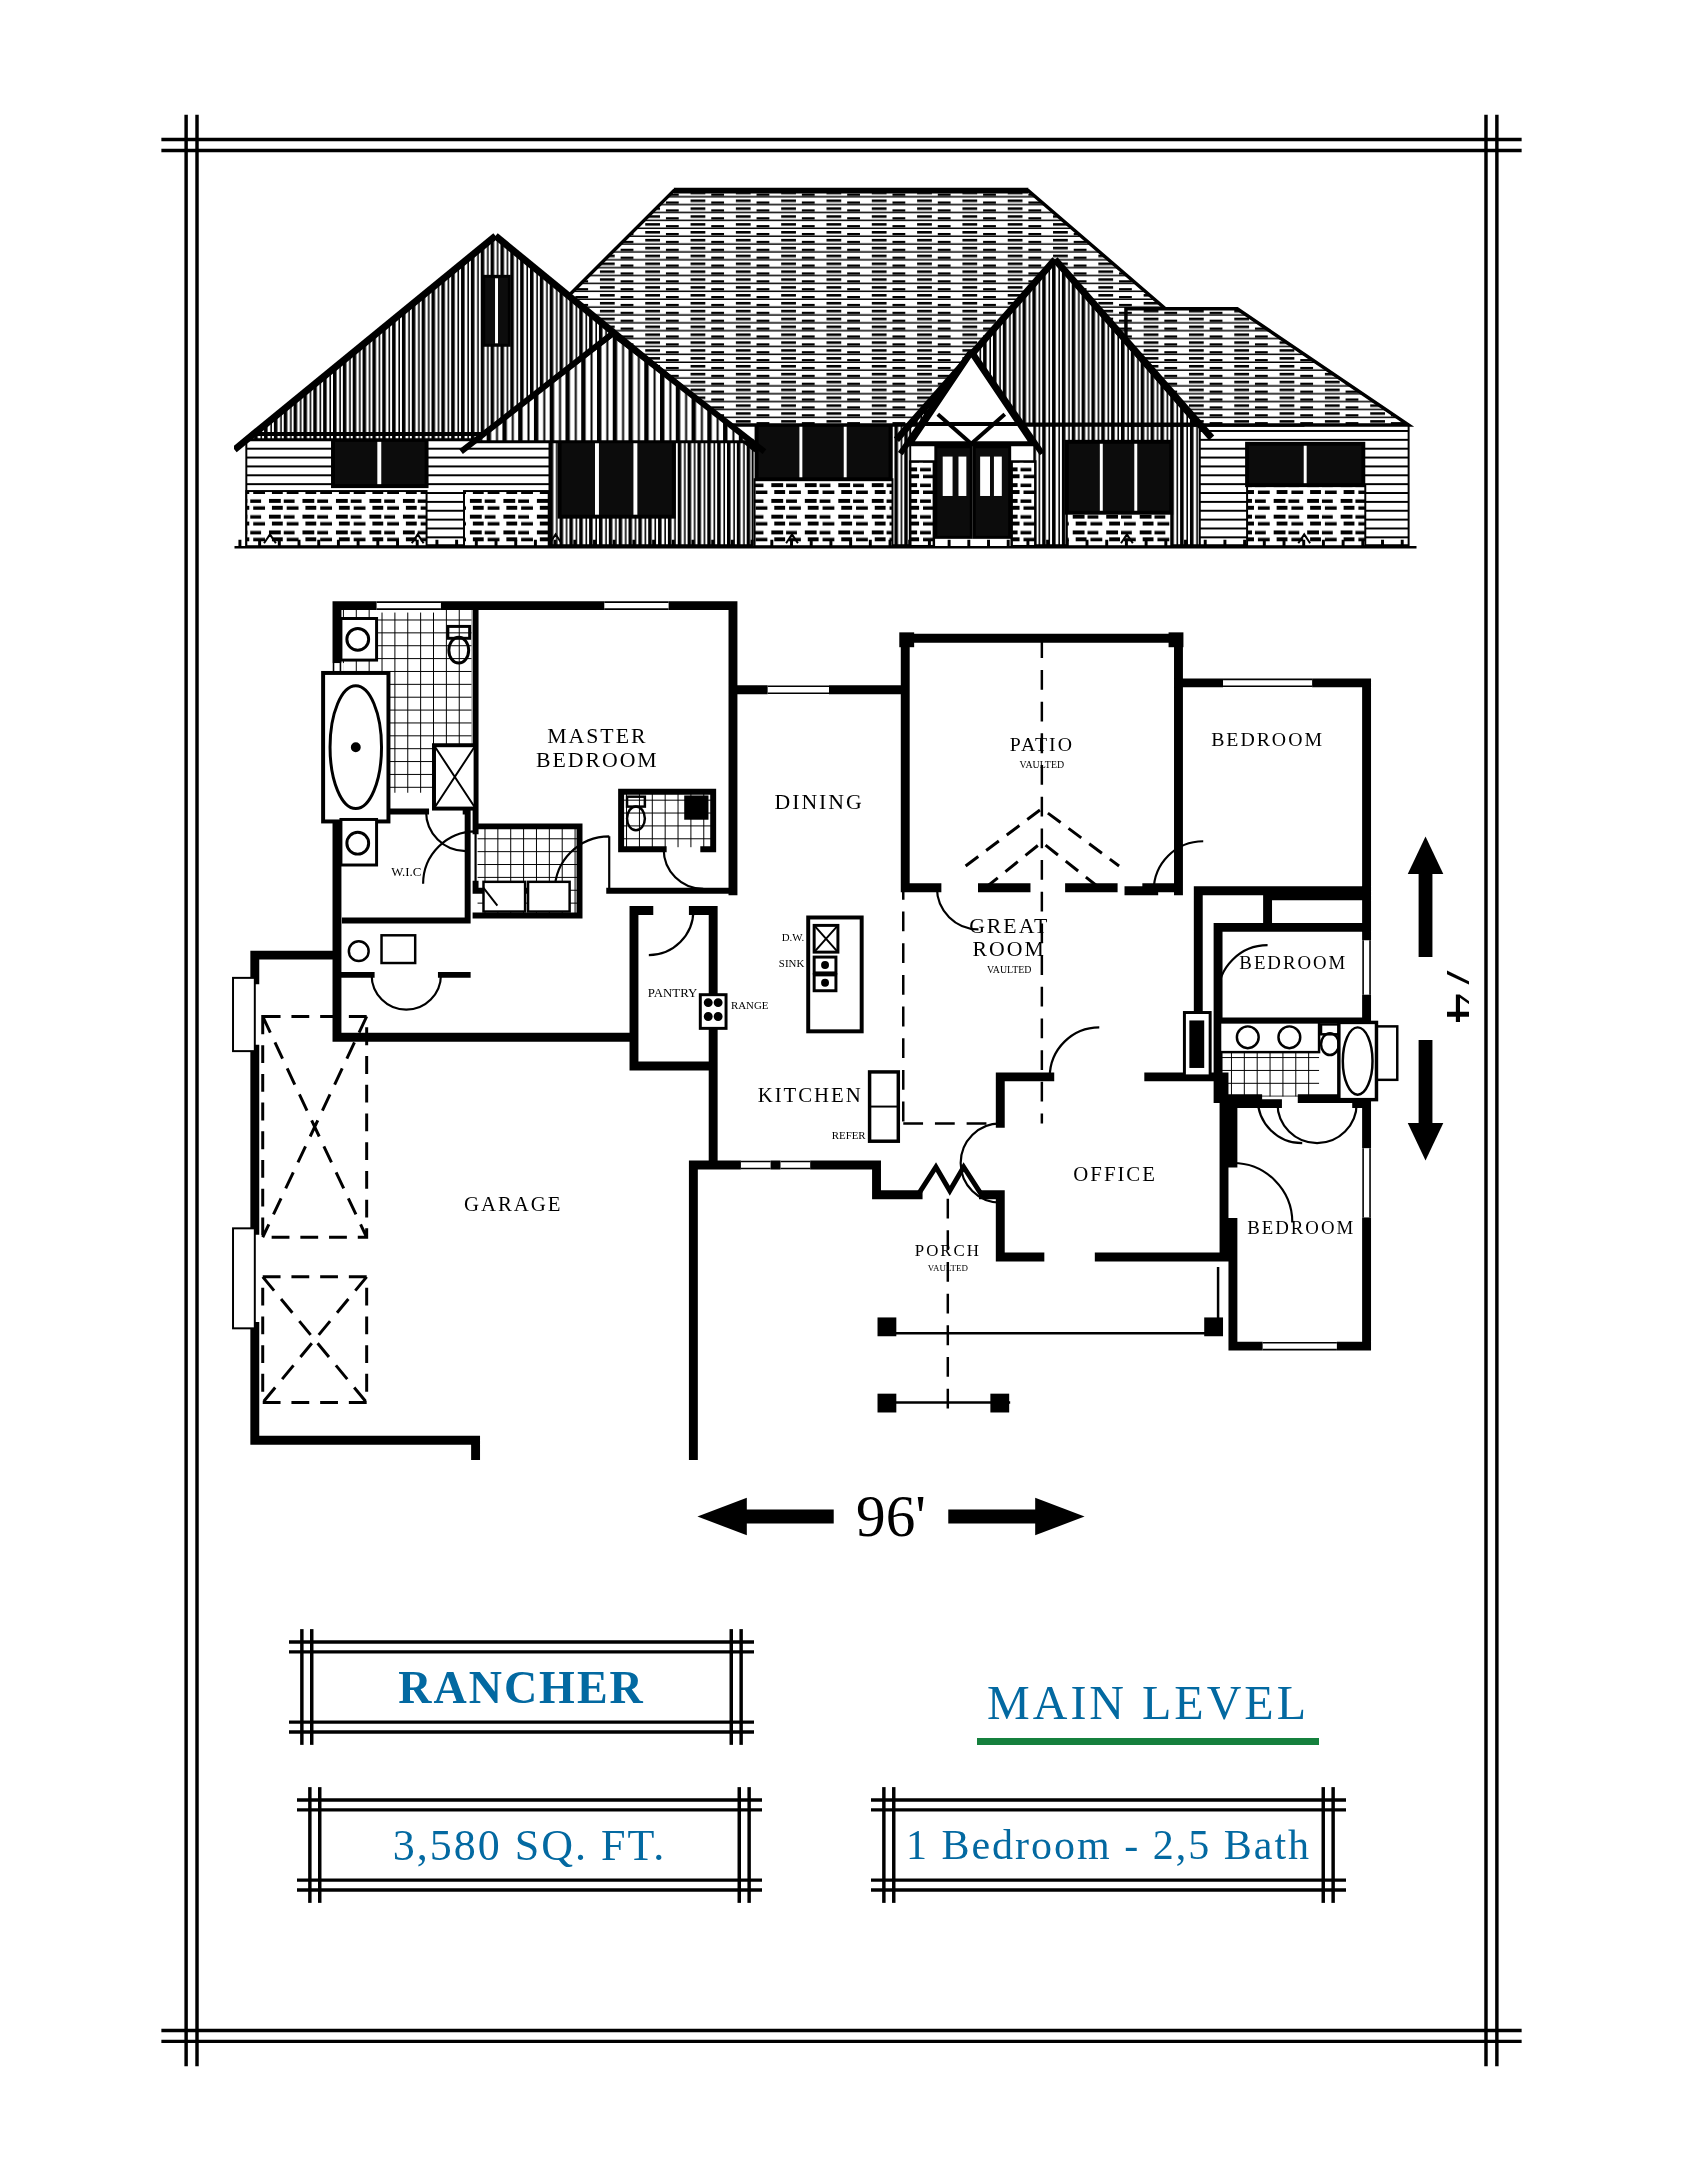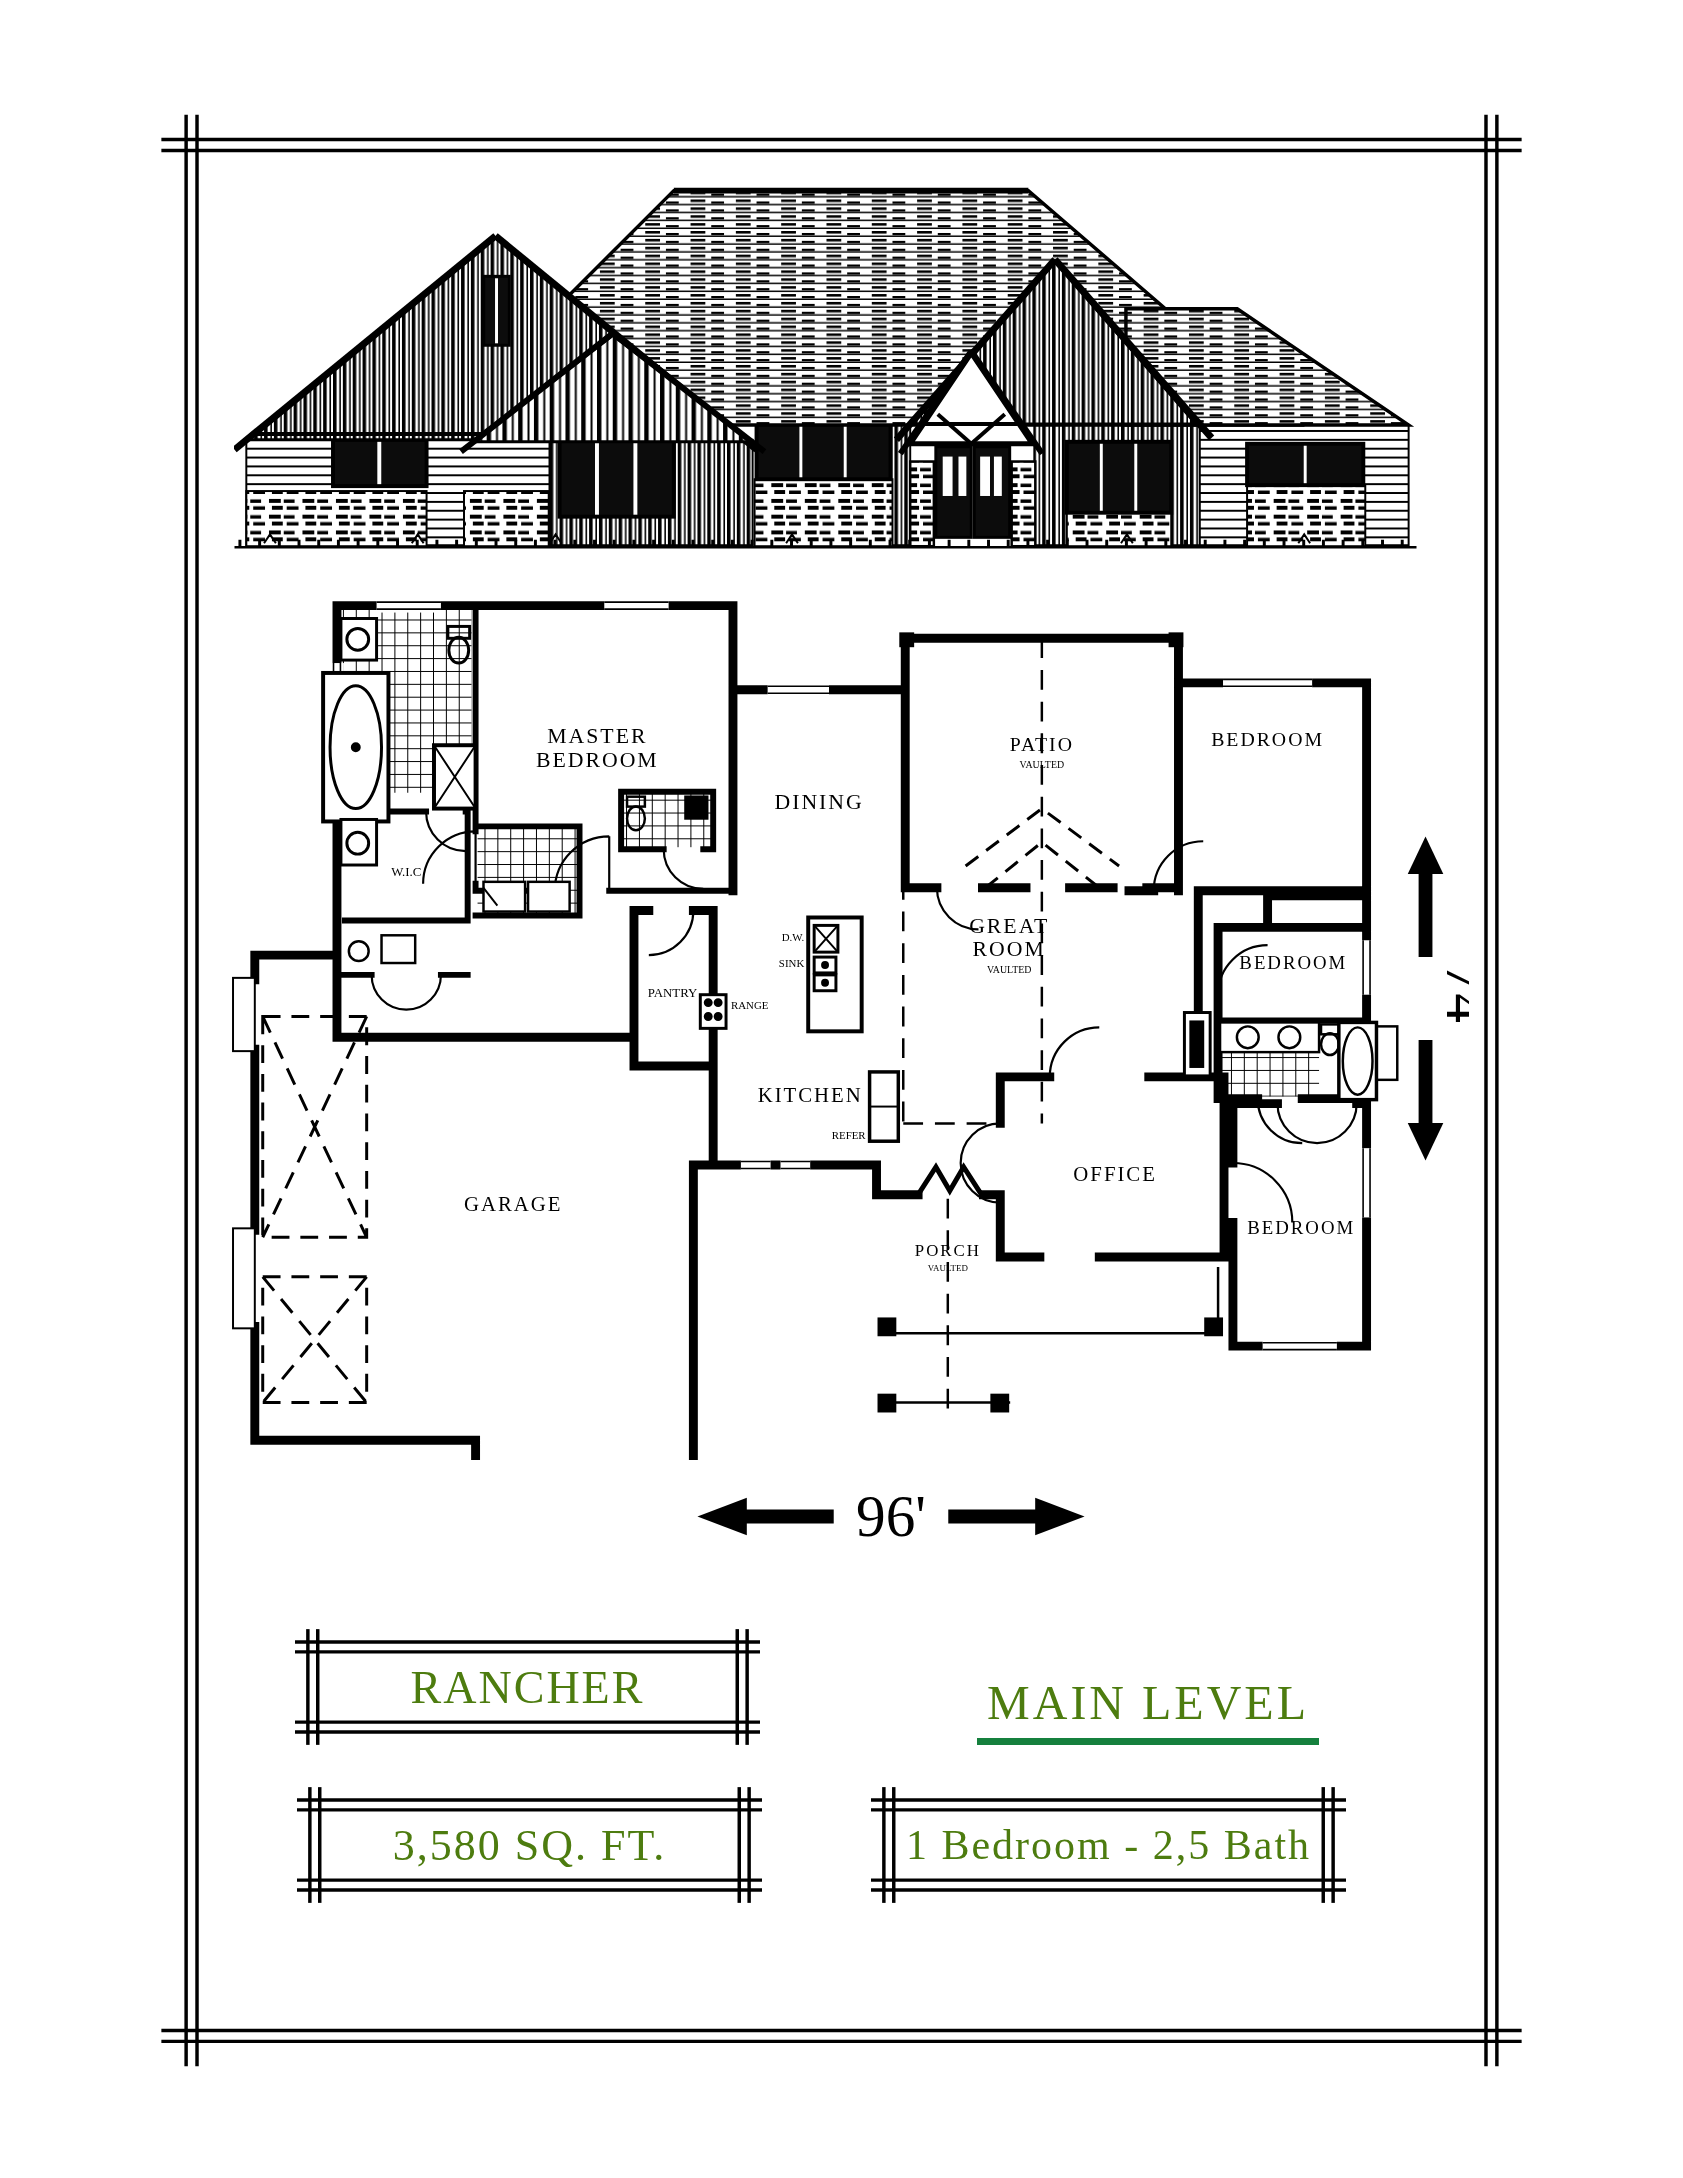--- a/index.html
+++ b/index.html
@@ -1,17 +1,17 @@
 <!DOCTYPE html>
 <html><head>
 <meta charset="utf-8">
 <style>
   html,body{margin:0;padding:0;background:#fff;}
   #page{position:relative;width:1683px;height:2178px;background:#ffffff;overflow:hidden;
-        font-family:"Liberation Serif", serif;color:#4d7c0f;}
+        font-family:"Liberation Serif", serif;color:#0369a1;}
   svg{display:block;}
   .abs{position:absolute;}
   .tbox{position:absolute;}
   .tbox svg{position:absolute;left:0;top:0;}
   .tbox .tbox-text{position:absolute;left:0;right:0;top:0;bottom:0;
       display:flex;align-items:center;justify-content:center;
       font-size:46px;letter-spacing:2px;white-space:nowrap;}
   #main-level{position:absolute;display:flex;justify-content:center;}
   #main-level span{font-size:48px;letter-spacing:3px;border-bottom:7px solid #15803d;
       padding:0 10px 8px 10px;white-space:nowrap;}
@@ -364,21 +364,21 @@
   </svg>
 
   <svg class="abs" style="left:683px;top:1477px" width="416" height="79" viewBox="0 0 420 80">
     <line x1="60" y1="40" x2="152" y2="40" stroke="#000" stroke-width="14"></line>
     <polygon points="14,40 64,21 64,59" fill="#000"></polygon>
     <line x1="268" y1="40" x2="360" y2="40" stroke="#000" stroke-width="14"></line>
     <polygon points="406,40 356,21 356,59" fill="#000"></polygon>
     <text x="210" y="60" font-size="60" text-anchor="middle">96'</text>
   </svg>
 
-  <div class="tbox" style="left:295px;top:1629px;width:465px;height:116px;">
+  <div class="tbox" style="left:289px;top:1629px;width:465px;height:116px;font-weight:bold;">
     <svg width="465" height="116" viewBox="0 0 470 117">
       <g stroke="#000" stroke-width="3.5">
         <line x1="0" y1="13" x2="470" y2="13"></line>
           <line x1="0" y1="23" x2="470" y2="23"></line>
         <line x1="0" y1="94" x2="470" y2="94"></line>
           <line x1="0" y1="104" x2="470" y2="104"></line>
         <line x1="13" y1="0" x2="13" y2="117"></line>
           <line x1="23" y1="0" x2="23" y2="117"></line>
         <line x1="447" y1="0" x2="447" y2="117"></line>
           <line x1="457" y1="0" x2="457" y2="117"></line>

